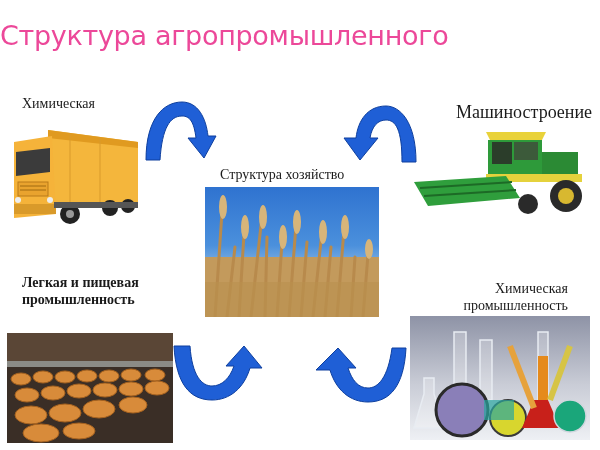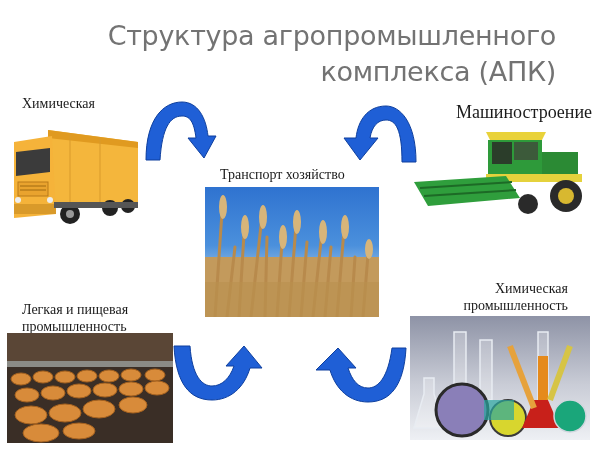--- a/index.html
+++ b/index.html
@@ -1,37 +1,36 @@
 <!DOCTYPE html>
 <html><head>
 <meta charset="utf-8">
 <style>
   html, body { margin: 0; padding: 0; }
   body {
     width: 600px; height: 450px; background: #ffffff; position: relative; overflow: hidden;
     font-family: "Liberation Serif", serif;
   }
   .title {
-    position: absolute; left: 0; top: 18px; width: 556px; text-align: right;
-    font-family: "DejaVu Sans", sans-serif; font-size: 27px; line-height: 36px; color: #737373;
+    position: absolute; left: 0; top: 18px; width: 556px; text-align: left;
+    font-family: "DejaVu Sans", sans-serif; font-size: 27px; line-height: 36px; color: #ec4899;
     letter-spacing: -0.3px;
   }
   .label {
     position: absolute; font-family: "Liberation Serif", serif; font-size: 14px;
     color: #1a1a1a; line-height: 17px;
   }
   .pic { position: absolute; overflow: hidden; }
   svg { display: block; }
 </style>
 </head>
 <body>
 
 <div class="title">
   <div>Структура агропромышленного</div>
-  <div>комплекса (АПК)</div>
 </div>
 
 <div class="label" style="left:22px;top:95px;">Химическая</div>
 <div class="pic" style="left:10px;top:122px;width:130px;height:110px;">
   <svg width="130" height="110" viewBox="0 0 130 110">
 
     <polygon points="38,8 128,20 128,80 38,80" fill="#f4b63c"></polygon>
     <polygon points="38,8 128,20 128,26 38,16" fill="#e09a20"></polygon>
     <line x1="60" y1="12" x2="60" y2="80" stroke="#d99a2a" stroke-width="1"></line>
     <line x1="90" y1="16" x2="90" y2="80" stroke="#d99a2a" stroke-width="1"></line>
@@ -76,21 +75,21 @@
     <circle cx="118" cy="82" r="10" fill="#2a2a2a"></circle>
   </svg>
 </div>
 
 <div class="pic" style="left:338px;top:102px;width:82px;height:62px;">
   <svg width="82" height="62" viewBox="0 0 82 62">
     <path d="M78,60 C78,20 62,4 48,4 C30,4 20,18 18,36 L6,36 L22,58 L40,36 L32,36 C34,24 40,18 48,18 C58,18 64,28 64,60 Z" fill="#1f5fd6" stroke="#0e3f9e" stroke-width="1"></path>
   </svg>
 </div>
 
-<div class="label" style="left:220px;top:166px;">Транспорт хозяйство</div>
+<div class="label" style="left:220px;top:166px;">Структура хозяйство</div>
 <div class="pic" style="left:205px;top:187px;width:174px;height:130px;background:linear-gradient(180deg,#2f73d0 0%,#4b90dc 45%,#7fb0e2 60%);">
   <svg width="174" height="130" viewBox="0 0 174 130">
     <rect x="0" y="70" width="174" height="60" fill="#c39a5c"></rect>
     <g stroke="#b88a4c" stroke-width="3" fill="none" stroke-linecap="round">
       <path d="M10,130 L18,10"></path>
         <path d="M22,130 L30,60"></path>
         <path d="M34,130 L40,30"></path>
       <path d="M46,130 L58,20"></path>
         <path d="M60,130 L62,50"></path>
         <path d="M72,130 L78,40"></path>
@@ -109,21 +108,21 @@
         <ellipse cx="78" cy="50" rx="4" ry="12"></ellipse>
       <ellipse cx="92" cy="35" rx="4" ry="12"></ellipse>
         <ellipse cx="118" cy="45" rx="4" ry="12"></ellipse>
       <ellipse cx="140" cy="40" rx="4" ry="12"></ellipse>
         <ellipse cx="164" cy="62" rx="4" ry="10"></ellipse>
     </g>
     <rect x="0" y="95" width="174" height="35" fill="#b9914f" opacity="0.6"></rect>
   </svg>
 </div>
 
-<div class="label" style="left:22px;top:301px;">
+<div class="label" style="left:22px;top:274px;font-weight:bold;">
   <div>Легкая и пищевая</div>
   <div>промышленность</div>
 </div>
 <div class="pic" style="left:7px;top:333px;width:166px;height:110px;background:#3a2e26;">
   <svg width="166" height="110" viewBox="0 0 166 110">
     <rect x="0" y="0" width="166" height="30" fill="#5a4636"></rect>
     <rect x="0" y="28" width="166" height="6" fill="#8b8b86"></rect>
     <g fill="#d88b3a" stroke="#a6621f" stroke-width="1">
       <ellipse cx="14" cy="46" rx="10" ry="6"></ellipse>
         <ellipse cx="36" cy="44" rx="10" ry="6"></ellipse>

